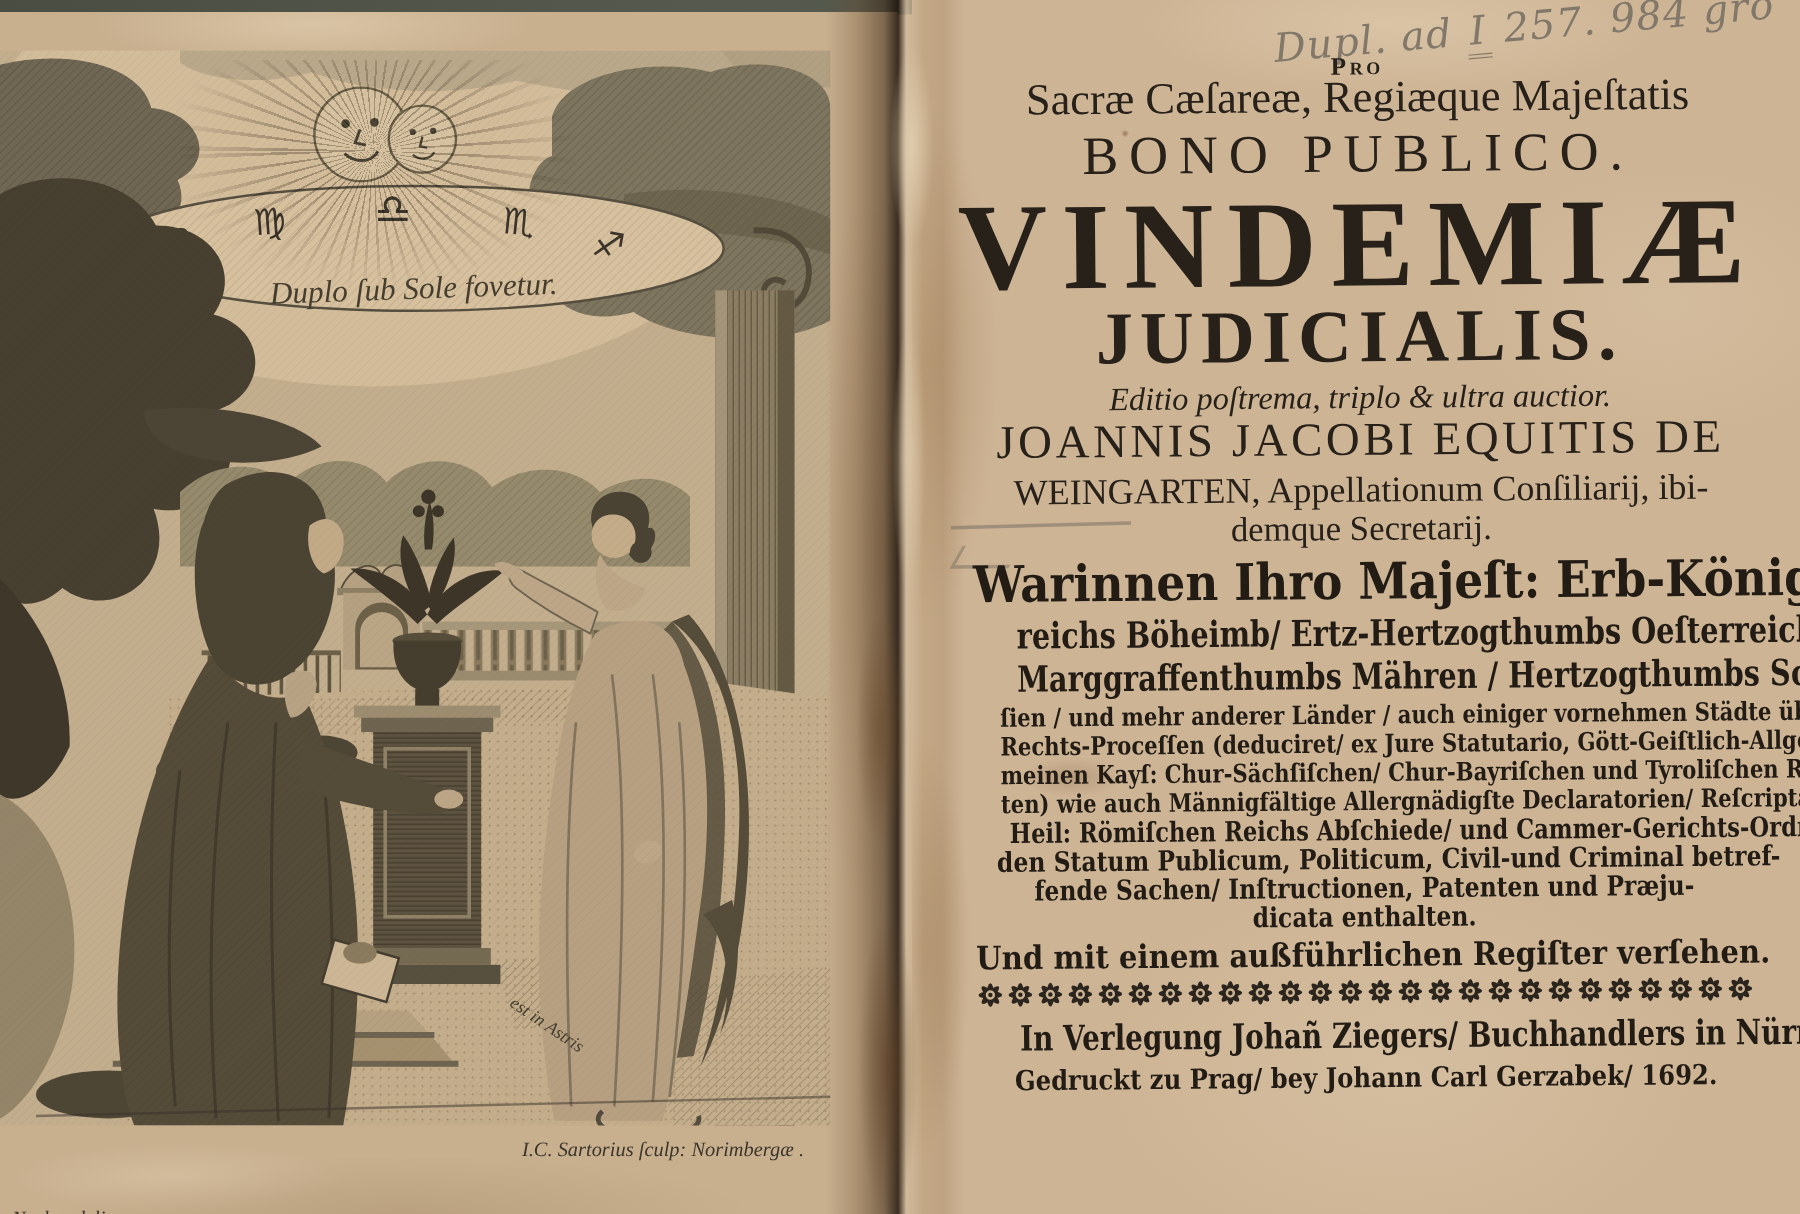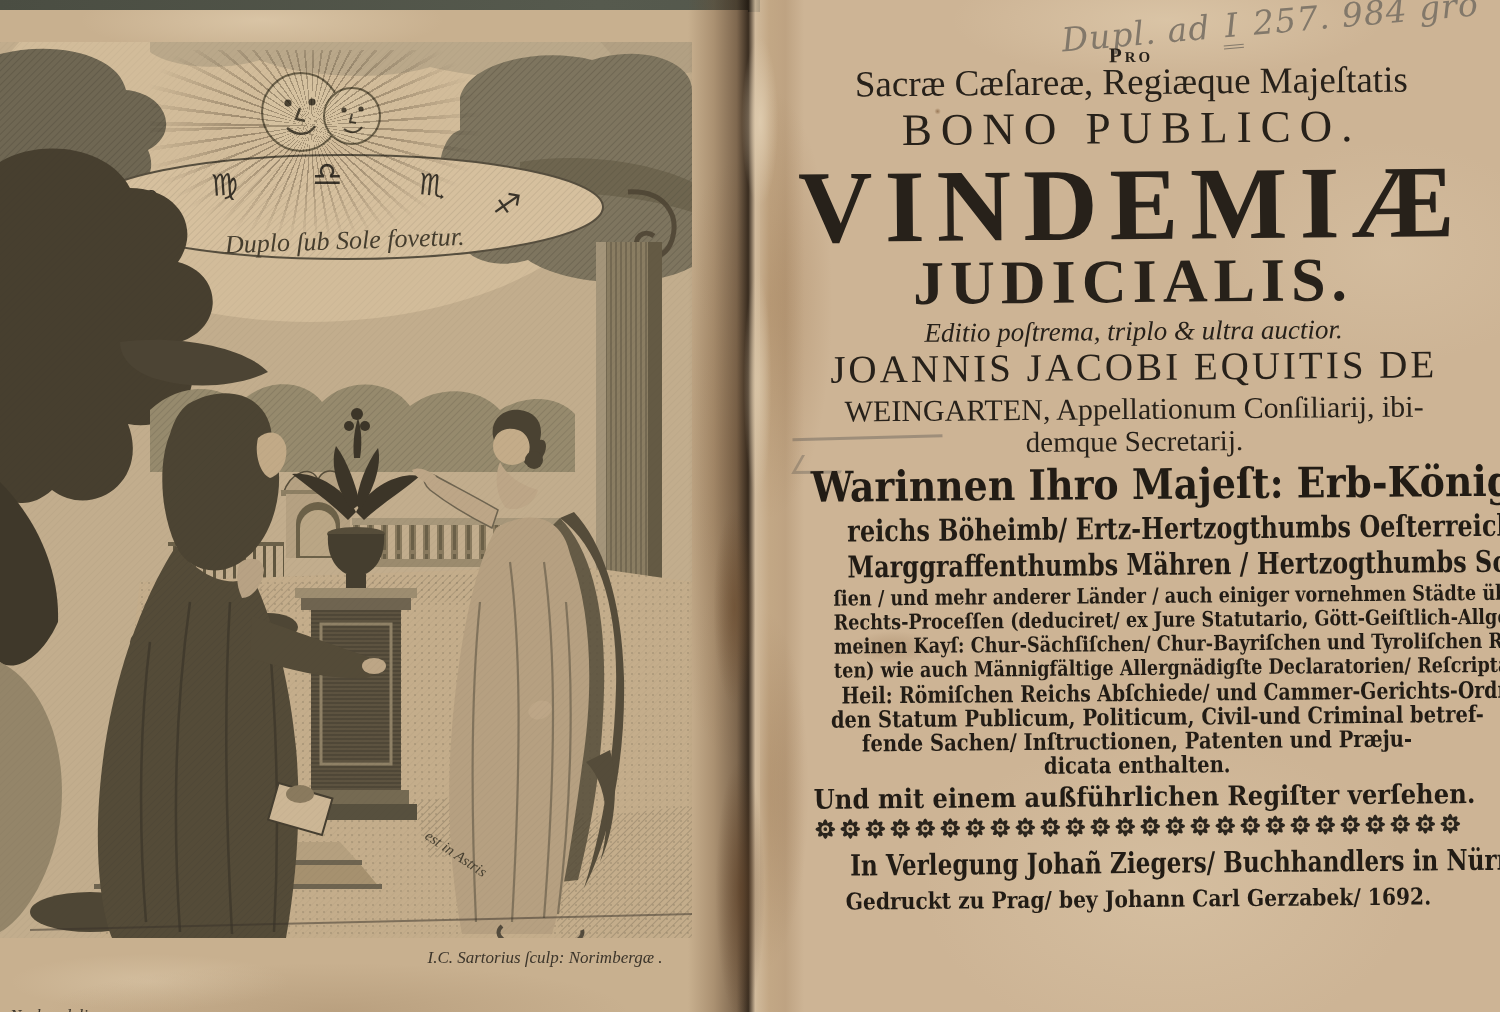--- a/index.html
+++ b/index.html
@@ -25,21 +25,21 @@
   .rays{position:absolute;left:150px;top:40px;width:460px;height:280px;
     background:repeating-conic-gradient(from -90deg at 35% 27%,
        rgba(75,64,48,.33) 0deg 1.5deg, rgba(0,0,0,0) 1.5deg 6.5deg);
     -webkit-mask-image:radial-gradient(ellipse 240px 160px at 35% 27%, #000 30%, transparent 72%);
     mask-image:radial-gradient(ellipse 240px 160px at 35% 27%, #000 30%, transparent 72%);
     mix-blend-mode:multiply;pointer-events:none;}
 
   .caption{position:absolute;font-style:italic;font-size:17px;color:#3c352b;
     font-family:"Liberation Serif",serif;white-space:nowrap;}
   .cap-left{left:10px;top:996px;}
-  .cap-right{left:420px;top:938px;width:250px;text-align:center;}
+  .cap-right{left:420px;top:938px;width:250px;text-align:right;}
 
   
   .gutter{position:absolute;left:688px;top:0;width:116px;height:1012px;z-index:5;
     background:
       radial-gradient(ellipse 26px 120px at 62% 12%, rgba(224,205,176,.9), transparent 70%),
       radial-gradient(ellipse 20px 160px at 60% 38%, rgba(218,198,168,.8), transparent 70%),
       radial-gradient(ellipse 30px 140px at 40% 60%, rgba(104,72,42,.55), transparent 70%),
       radial-gradient(ellipse 34px 180px at 45% 88%, rgba(92,62,36,.6), transparent 72%),
       linear-gradient(90deg, rgba(110,80,50,0) 0%, rgba(104,74,46,.30) 22%,
         rgba(66,44,26,.55) 42%, rgba(26,16,8,.82) 52%, rgba(210,188,158,.85) 58%,

